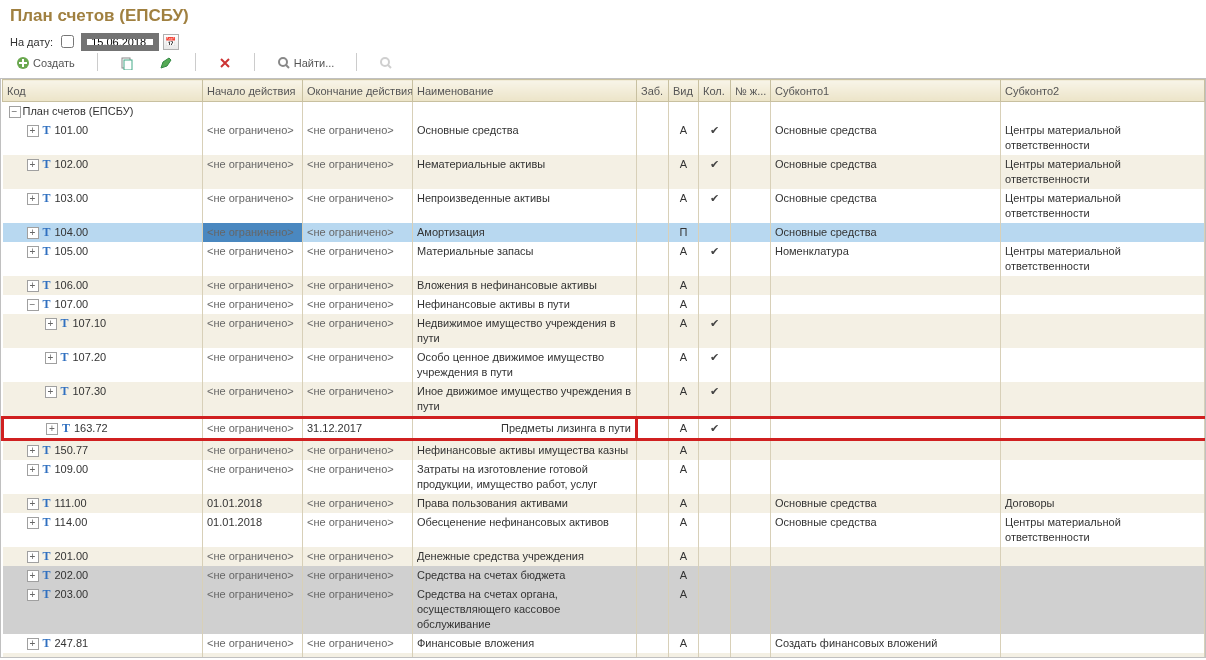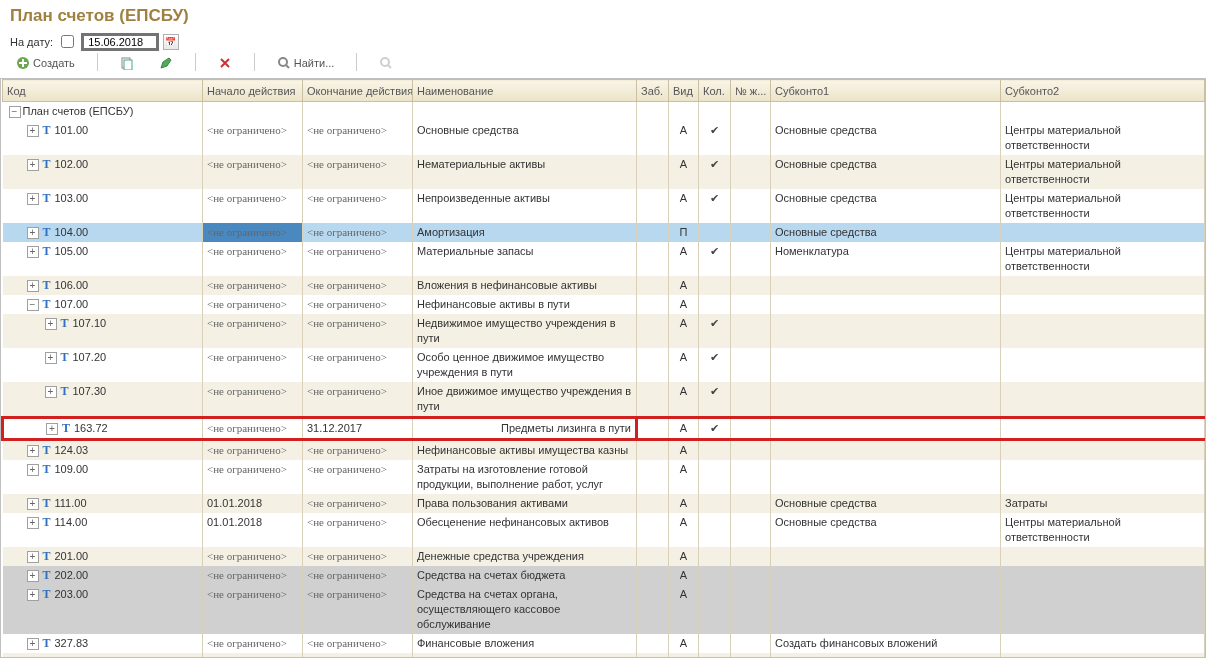--- a/index.html
+++ b/index.html
@@ -1,20 +1,20 @@
 <!DOCTYPE html>
 <html><head>
 <meta charset="utf-8">
 <style>
   * { box-sizing: border-box; }
   body { margin: 0; font-family: Arial, sans-serif; font-size: 11px; background: #fff; color: #333; }
   .header { padding: 6px 10px 3px 10px; }
   .title { color: #a08040; font-size: 17px; font-weight: bold; margin-bottom: 6px; }
   .date-row { display: flex; align-items: center; gap: 4px; }
-  .date-input { border: 3px solid #737373; padding: 1px 4px; font-size: 11px; width: 78px; height: 18px; }
+  .date-input { border: 6px solid #737373; padding: 1px 4px; font-size: 11px; width: 78px; height: 18px; }
   .date-picker { width: 16px; height: 16px; border: 1px solid #b0b0b0; background: linear-gradient(#fefefe,#e8e8e8); display: flex; align-items: center; justify-content: center; font-size: 9px; color: #8a5a00; cursor: pointer; }
   .checkbox { width: 13px; height: 13px; }
   .toolbar { display: flex; gap: 13px; padding: 2px 0; }
   .tbtn { display: flex; align-items: center; gap: 3px; padding: 2px 5px; border: 1px solid transparent; border-radius: 3px; cursor: pointer; color: #555; }
   .tbtn .ico { width: 14px; height: 14px; display:inline-flex; align-items:center; justify-content:center; }
   .sep { width: 1px; height: 18px; background: #ccc; margin: 0 3px; }
   .table-wrapper { border: 1px solid #c0c0c0; overflow: hidden; }
   table { border-collapse: collapse; width: 100%; table-layout: fixed; }
   th { background: linear-gradient(#f8f4e8,#ece4c8); border: 1px solid #c8c0a0; padding: 3px 4px; text-align: left; font-weight: normal; color: #555; font-size: 11px; height: 22px; overflow:hidden; white-space:nowrap;margin-top:8px;}
   td { border-right: 1px solid #d8d0b8; padding: 2px 4px; vertical-align: top; line-height: 15px; }
@@ -22,21 +22,21 @@
   tr.row.alt { background: #f4f0e4; }
   tr.row.selected td { background: #b8d8f0; }
   tr.row.selected td.start-cell { background: #4a88c0; color: #fff; }
   tr.row.grey td { background: #d0d0d0; }
   .tree-cell { display: flex; align-items: center; gap: 2px; white-space: nowrap; }
   .exp { width: 12px; height: 12px; border: 1px solid #a0a0a0; display: inline-flex; align-items: center; justify-content: center; font-size: 10px; line-height: 10px; color: #666; background: #fff; cursor: pointer; flex-shrink:0;}
   .t-icon { color: #3070c0; font-weight: bold; font-family: serif; font-size: 12px; width: 12px; display: inline-block; text-align: center; }
   .indent0 { padding-left: 2px; }
   .indent1 { padding-left: 20px; }
   .indent2 { padding-left: 38px; }
-  .notlim { color: #666; font-family: Liberation Serif, serif; }
+  .notlim { color: #666; }
   .center { text-align: center; }
   .check { color: #444; }
   svg { display:block; }
   .hl-wrap td { border-top: 3px solid #d02020; border-bottom: 3px solid #d02020; }
   .hl-wrap td:first-child { border-left: 3px solid #d02020; }
   .hl-wrap td.last-hl { border-right: 3px solid #d02020; text-align: right; }
 </style>
 </head>
 <body>
 
@@ -346,21 +346,21 @@
           <td class="center"><span class="check">✔</span></td>
           <td></td>
           <td><span></span></td>
           <td><span></span></td>
         </tr>
         <tr class="row alt">
           <td>
             <div class="tree-cell indent1">
               <span class="exp">+</span>
               <span class="t-icon">T</span>
-              <span>124.03</span>
+              <span>150.77</span>
             </div>
           </td>
           <td><span class="notlim">&lt;не ограничено&gt;</span></td>
           <td><span class="notlim">&lt;не ограничено&gt;</span></td>
           <td><span>Нефинансовые активы имущества казны</span></td>
           <td></td>
           <td class="center"><span>А</span></td>
           <td class="center"></td>
           <td></td>
           <td><span></span></td>
@@ -369,21 +369,21 @@
         <tr class="row">
           <td>
             <div class="tree-cell indent1">
               <span class="exp">+</span>
               <span class="t-icon">T</span>
               <span>109.00</span>
             </div>
           </td>
           <td><span class="notlim">&lt;не ограничено&gt;</span></td>
           <td><span class="notlim">&lt;не ограничено&gt;</span></td>
-          <td><span>Затраты на изготовление готовой продукции, выполнение работ, услуг</span></td>
+          <td><span>Затраты на изготовление готовой продукции, имущество работ, услуг</span></td>
           <td></td>
           <td class="center"><span>А</span></td>
           <td class="center"></td>
           <td></td>
           <td><span></span></td>
           <td><span></span></td>
         </tr>
         <tr class="row alt">
           <td>
             <div class="tree-cell indent1">
@@ -393,21 +393,21 @@
             </div>
           </td>
           <td><span class="">01.01.2018</span></td>
           <td><span class="notlim">&lt;не ограничено&gt;</span></td>
           <td><span>Права пользования активами</span></td>
           <td></td>
           <td class="center"><span>А</span></td>
           <td class="center"></td>
           <td></td>
           <td><span>Основные средства</span></td>
-          <td><span>Затраты</span></td>
+          <td><span>Договоры</span></td>
         </tr>
         <tr class="row">
           <td>
             <div class="tree-cell indent1">
               <span class="exp">+</span>
               <span class="t-icon">T</span>
               <span>114.00</span>
             </div>
           </td>
           <td><span class="">01.01.2018</span></td>
@@ -472,21 +472,21 @@
           <td class="center"></td>
           <td></td>
           <td><span></span></td>
           <td><span></span></td>
         </tr>
         <tr class="row">
           <td>
             <div class="tree-cell indent1">
               <span class="exp">+</span>
               <span class="t-icon">T</span>
-              <span>327.83</span>
+              <span>247.81</span>
             </div>
           </td>
           <td><span class="notlim">&lt;не ограничено&gt;</span></td>
           <td><span class="notlim">&lt;не ограничено&gt;</span></td>
           <td><span>Финансовые вложения</span></td>
           <td></td>
           <td class="center"><span>А</span></td>
           <td class="center"></td>
           <td></td>
           <td><span>Создать финансовых вложений</span></td>

